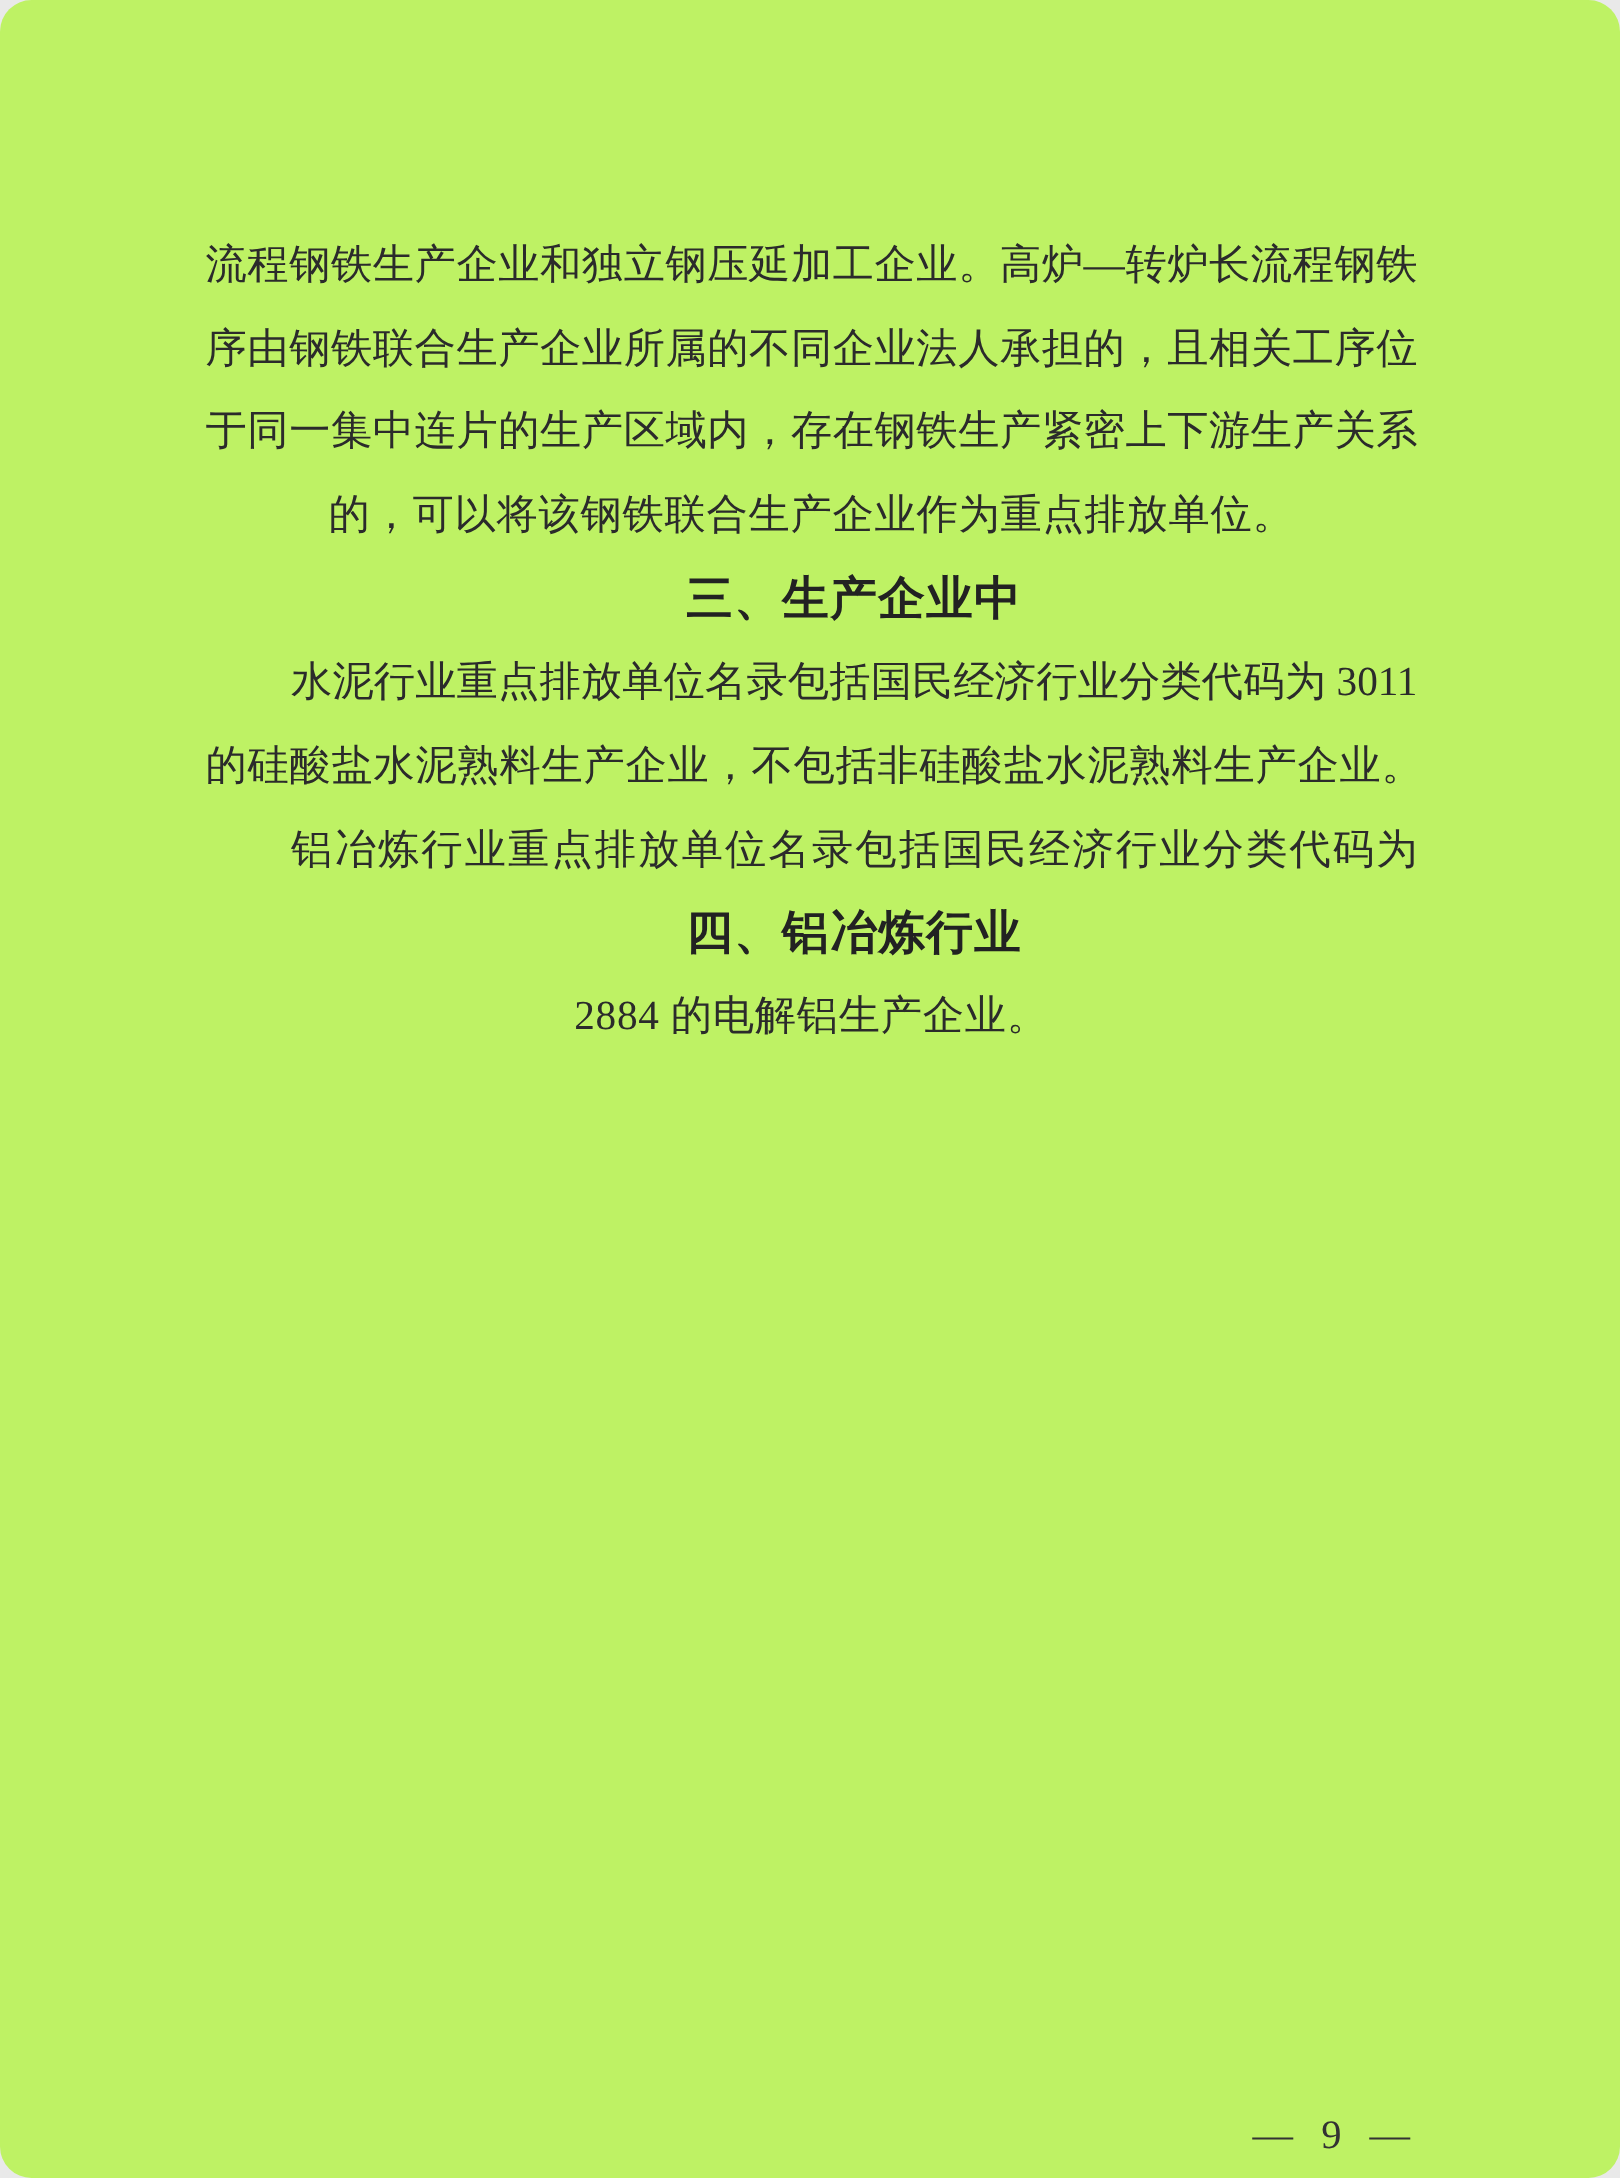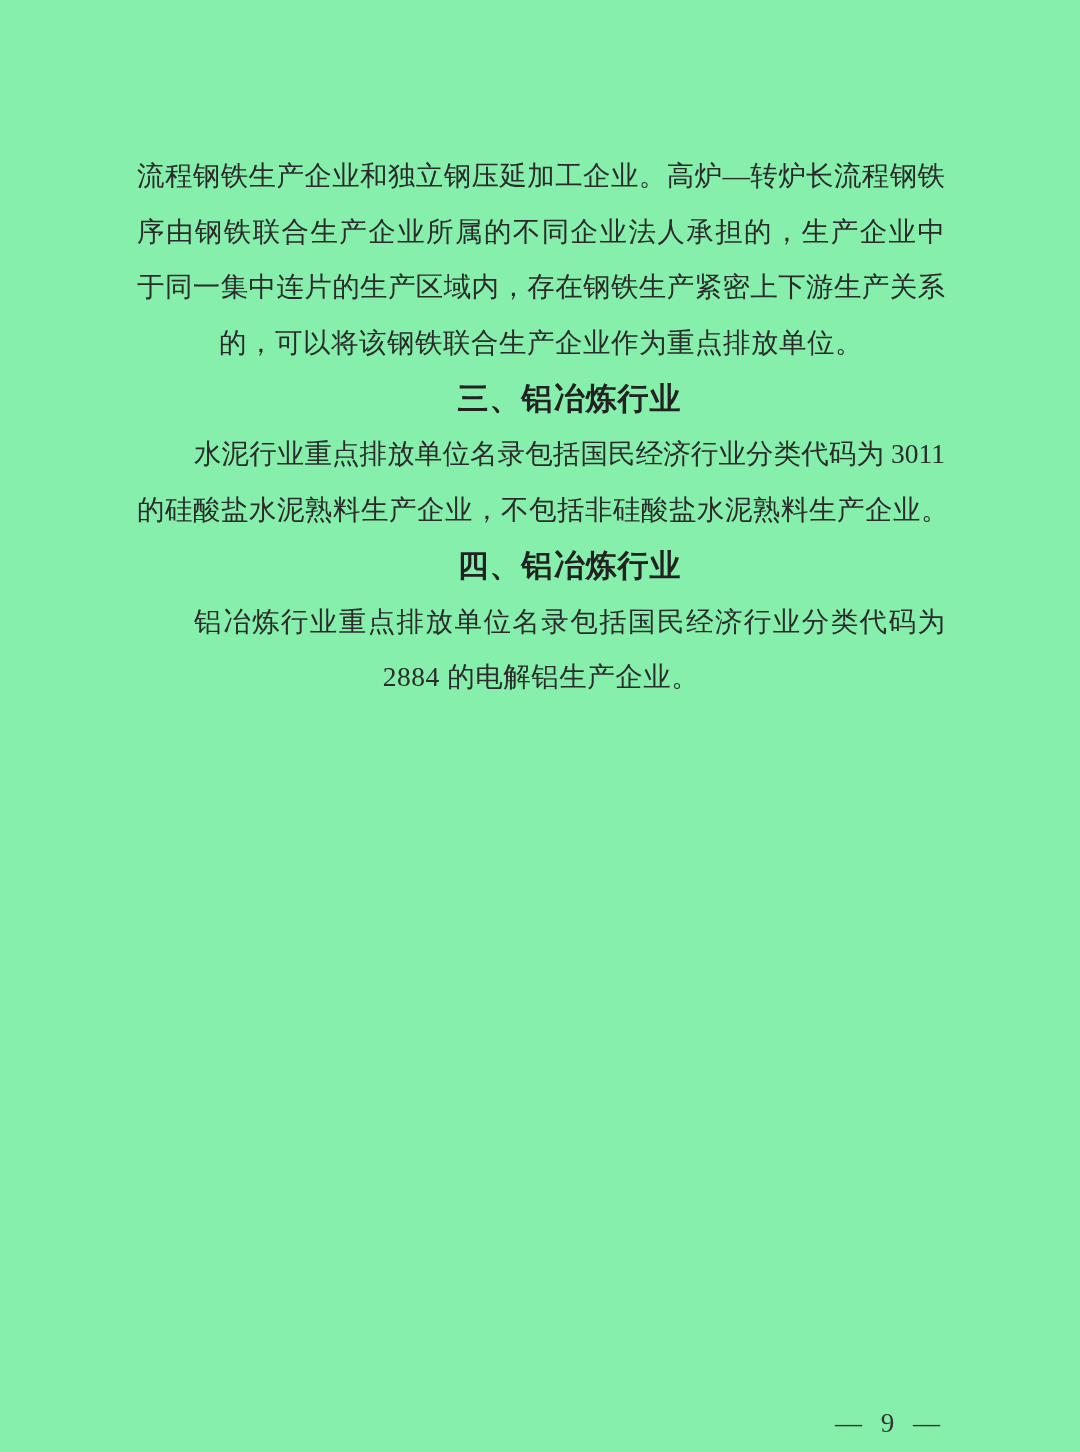--- a/index.html
+++ b/index.html
@@ -4,24 +4,25 @@
 <style>
   html, body {
     margin: 0;
     padding: 0;
     background: #e9e9e9;
   }
   .page {
     position: relative;
     width: 1080px;
     height: 1452px;
-    background: #86efac;
+    background: #bef264;
     overflow: hidden;
     font-family: "Liberation Serif", "DejaVu Serif", serif;
     color: #2b2b2b;
+    border-radius: 21px;
   }
   .content {
     position: absolute;
     top: 148px;
     left: 137px;
     width: 808px;
   }
   .line {
     height: 55.7px;
     line-height: 55.7px;
@@ -58,30 +59,30 @@
     font-family: "Liberation Serif", "DejaVu Serif", serif;
   }
 </style>
 </head>
 <body>
 
 <div class="page">
   <div class="content">
 
     <div class="line justify">流程钢铁生产企业和独立钢压延加工企业。高炉—转炉长流程钢铁</div>
-    <div class="line justify">序由钢铁联合生产企业所属的不同企业法人承担的，生产企业中</div>
+    <div class="line justify">序由钢铁联合生产企业所属的不同企业法人承担的，且相关工序位</div>
     <div class="line justify">于同一集中连片的生产区域内，存在钢铁生产紧密上下游生产关系</div>
     <div class="line">的，可以将该钢铁联合生产企业作为重点排放单位。</div>
 
-    <div class="line heading">三、铝冶炼行业</div>
+    <div class="line heading">三、生产企业中</div>
 
     <div class="line justify indent">水泥行业重点排放单位名录包括国民经济行业分类代码为 3011</div>
     <div class="line">的硅酸盐水泥熟料生产企业，不包括非硅酸盐水泥熟料生产企业。</div>
 
+    <div class="line justify indent">铝冶炼行业重点排放单位名录包括国民经济行业分类代码为</div>
+
     <div class="line heading">四、铝冶炼行业</div>
-
-    <div class="line justify indent">铝冶炼行业重点排放单位名录包括国民经济行业分类代码为</div>
     <div class="line">2884 的电解铝生产企业。</div>
 
   </div>
 
   <div class="footer">— 9 —</div>
 </div>
 
 </body></html>

